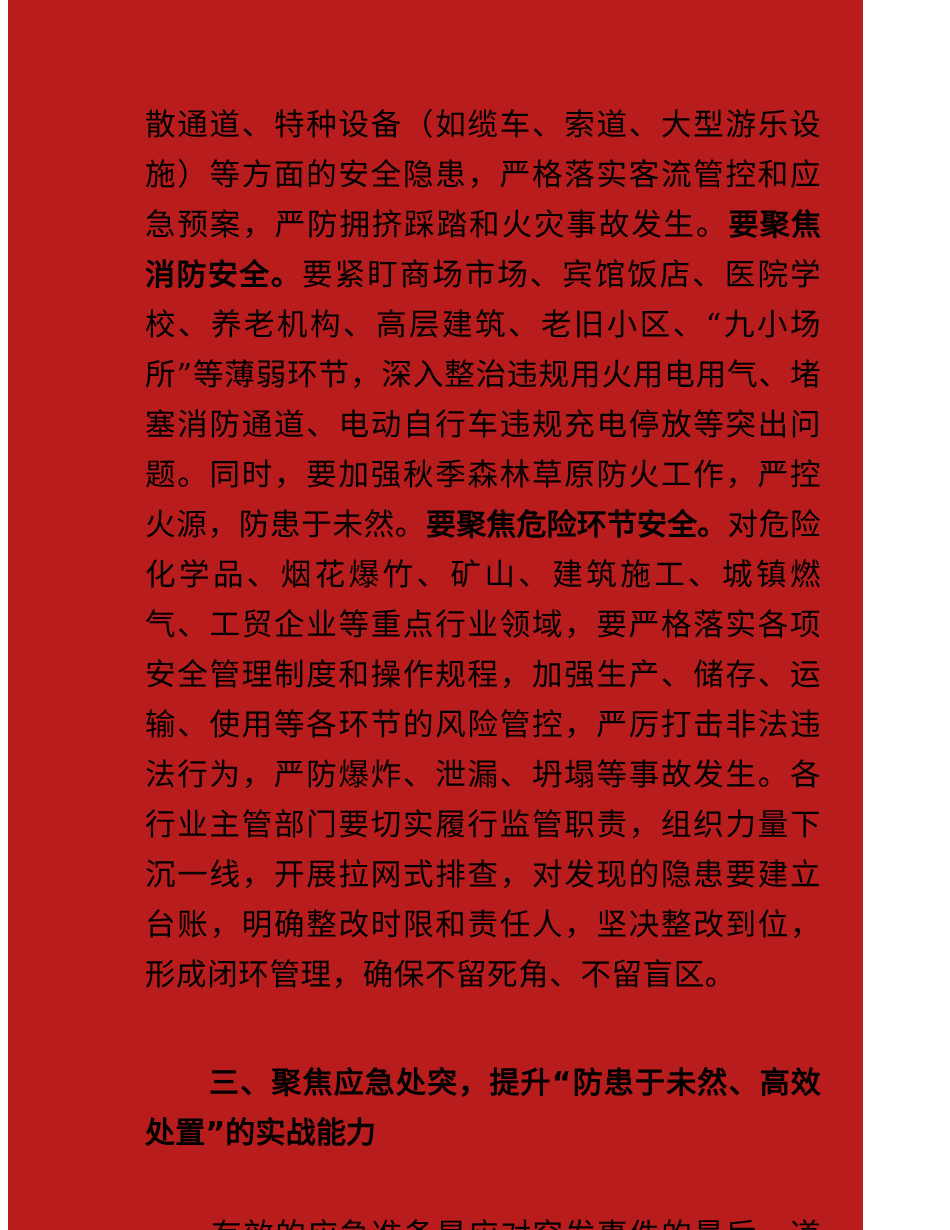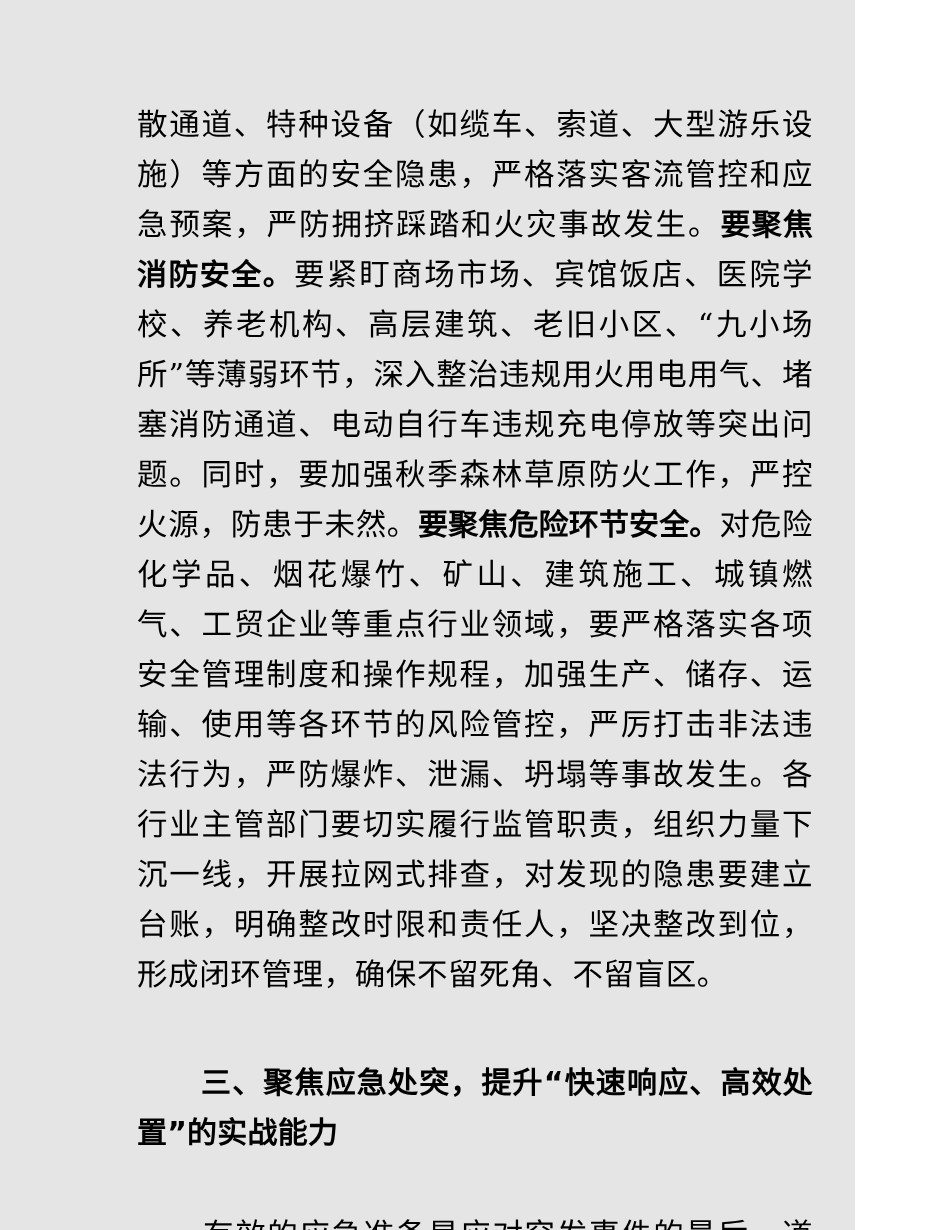--- a/index.html
+++ b/index.html
@@ -6,23 +6,24 @@
   html, body {
     margin: 0;
     padding: 0;
     background: #ffffff;
   }
 
   .page {
     position: relative;
     width: 855px;
     height: 1230px;
-    background: #e5e5e5;
+    background: #b91c1c;
     overflow: hidden;
     box-sizing: border-box;
+    margin-left: 8px;
   }
 
   .content {
     position: absolute;
     left: 137px;
     top: 100px;
     width: 676px;
   }
 
   
@@ -74,21 +75,21 @@
 
 <div class="page">
   <div class="content">
 
     <p class="para">
       <span>散通道、特种设备（如缆车、索道、大型游乐设施）等方面的安全隐患，严格落实客流管控和应急预案，严防拥挤踩踏和火灾事故发生。</span><span class="lead">要聚焦消防安全。</span><span>要紧盯商场市场、宾馆饭店、医院学校、养老机构、高层建筑、老旧小区、“九小场所”等薄弱环节，深入整治违规用火用电用气、堵塞消防通道、电动自行车违规充电停放等突出问题。同时，要加强秋季森林草原防火工作，严控火源，防患于未然。</span><span class="lead">要聚焦危险环节安全。</span><span>对危险化学品、烟花爆竹、矿山、建筑施工、城镇燃气、工贸企业等重点行业领域，要严格落实各项安全管理制度和操作规程，加强生产、储存、运输、使用等各环节的风险管控，严厉打击非法违法行为，严防爆炸、泄漏、坍塌等事故发生。各行业主管部门要切实履行监管职责，组织力量下沉一线，开展拉网式排查，对发现的隐患要建立台账，明确整改时限和责任人，坚决整改到位，形成闭环管理，确保不留死角、不留盲区。</span>
     </p>
 
     <div class="gap-before-heading"></div>
 
-    <p class="heading">三、聚焦应急处突，提升“快速响应、高效处置”的实战能力</p>
+    <p class="heading">三、聚焦应急处突，提升“防患于未然、高效处置”的实战能力</p>
 
     <div class="gap-after-heading"></div>
 
     <p class="para indent">
       <span>有效的应急准备是应对突发事件的最后一道防线。必须立足最不利情况，做最充分准备，全面提升应急处置能力和水平。</span>
     </p>
 
   </div>
 </div>
 

